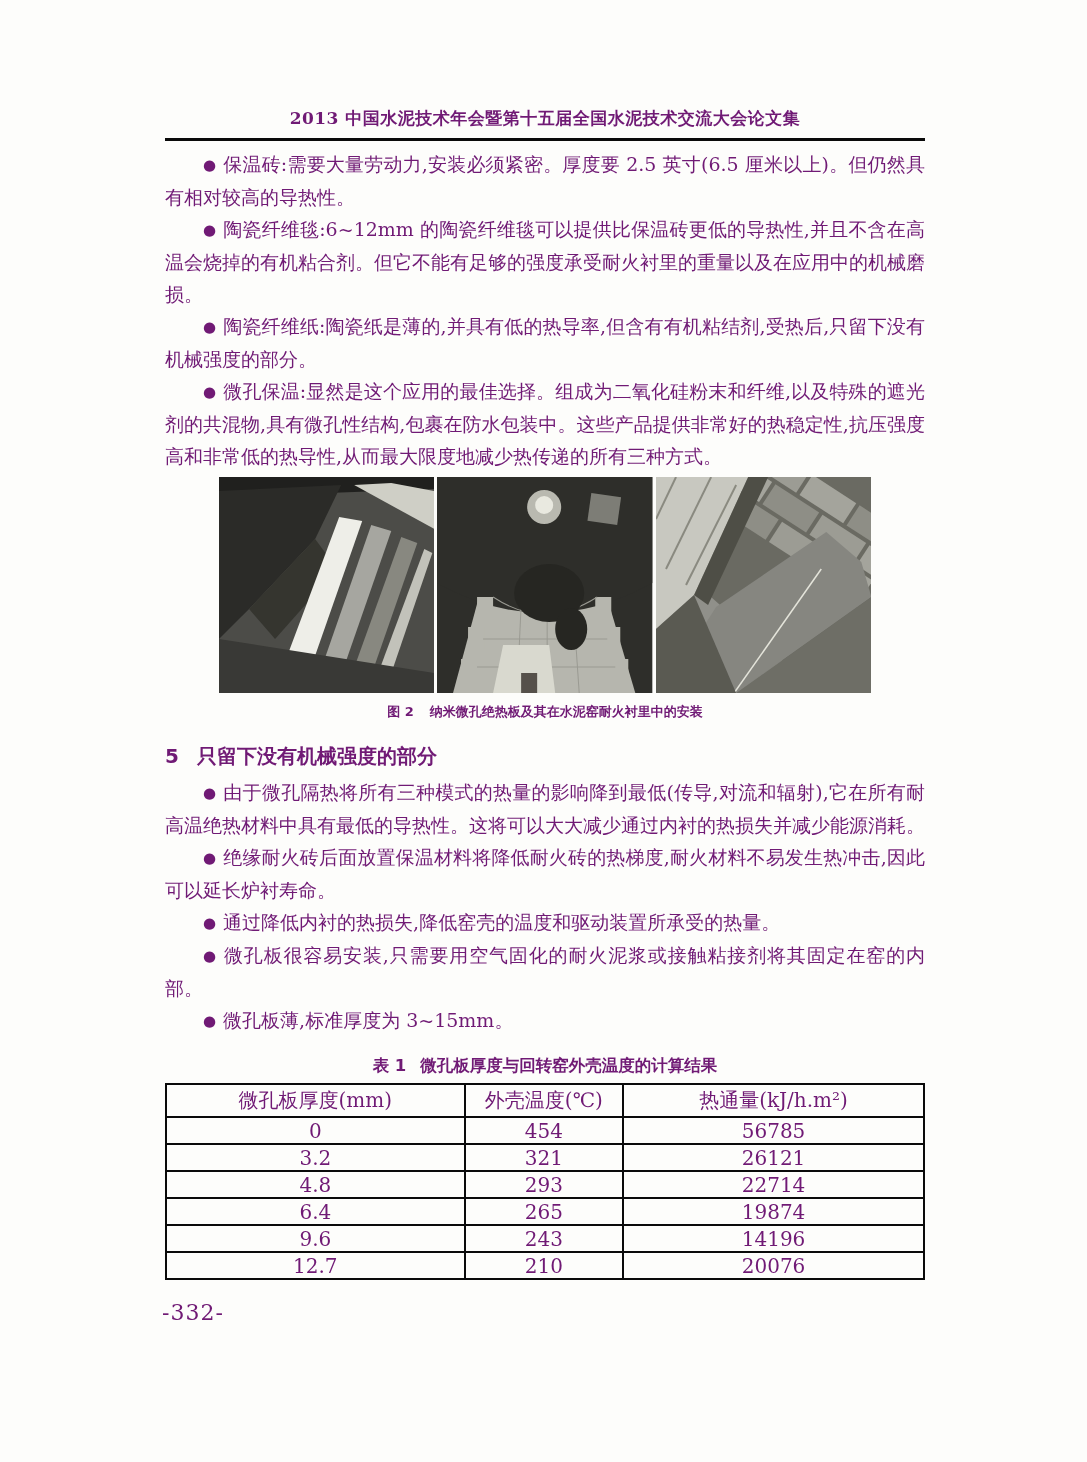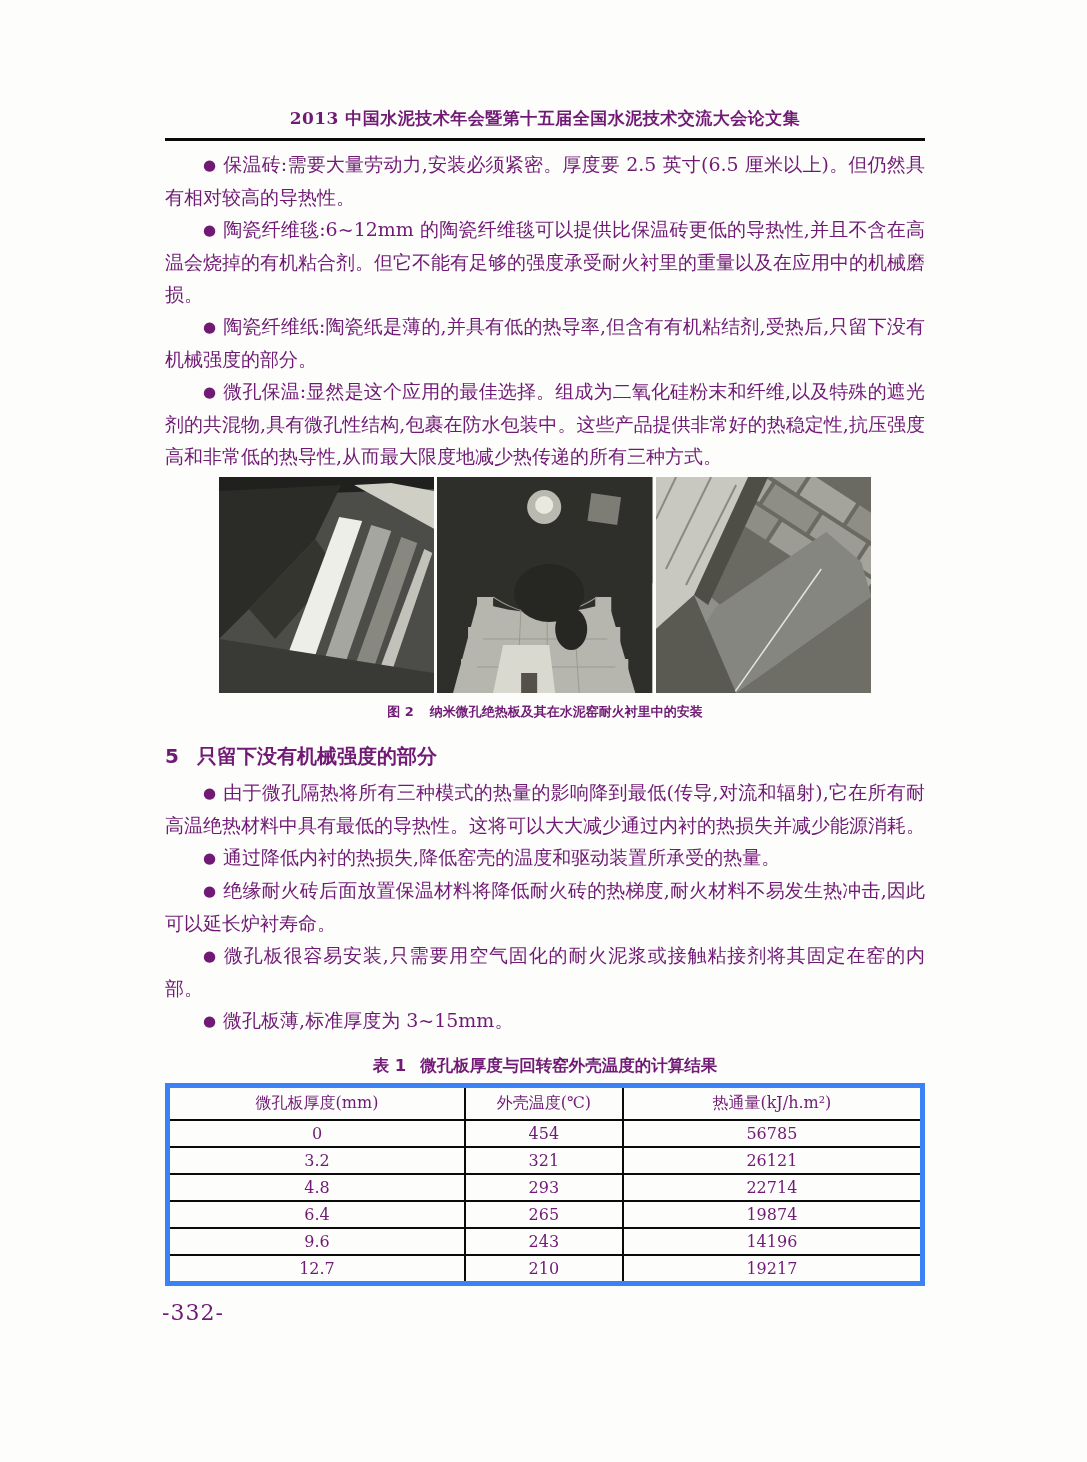--- a/index.html
+++ b/index.html
@@ -37,22 +37,22 @@
     font-weight:bold; font-size:20px;
   }
   .section-heading .num { margin-right:18px; }
   .tablecap {
     margin-top:18px; margin-bottom:6px; text-align:center;
     font-family:"DejaVu Sans","Liberation Sans",sans-serif;
     font-weight:bold; font-size:16.5px;
   }
   .tablecap .lbl { margin-right:14px; }
   table.data {
-    width:100%; border-collapse:collapse; border:5px solid #3b82f6;
-    font-size:16px;
+    width:100%; border-collapse:collapse; border:2px solid #3b82f6;
+    font-size:20px;
   }
   table.data th, table.data td {
     border:2px solid #0a0a0a; text-align:center; padding:0;
   }
   table.data th { height:31px; font-weight:500; }
   table.data td { height:25px; }
   .page-number {
     position:absolute; left:162px; top:1300px; font-size:22px; letter-spacing:1px;
   }
 </style>
@@ -153,22 +153,22 @@
       <div class="figcap">
         <span class="lbl">图 2</span><span>纳米微孔绝热板及其在水泥窑耐火衬里中的安装</span>
       </div>
     </div>
 
     <h2 class="section-heading">
       <span class="num">5</span><span>只留下没有机械强度的部分</span>
     </h2>
 
     <p class="para"><span class="bullet">●</span><span>由于微孔隔热将所有三种模式的热量的影响降到最低(传导,对流和辐射),它在所有耐高温绝热材料中具有最低的导热性。这将可以大大减少通过内衬的热损失并减少能源消耗。</span></p>
+    <p class="para"><span class="bullet">●</span><span>绝缘耐火砖后面放置保温材料将降低耐火砖的热梯度,耐火材料不易发生热冲击,因此可以延长炉衬寿命。</span></p>
     <p class="para"><span class="bullet">●</span><span>通过降低内衬的热损失,降低窑壳的温度和驱动装置所承受的热量。</span></p>
-    <p class="para"><span class="bullet">●</span><span>绝缘耐火砖后面放置保温材料将降低耐火砖的热梯度,耐火材料不易发生热冲击,因此可以延长炉衬寿命。</span></p>
     <p class="para"><span class="bullet">●</span><span>微孔板很容易安装,只需要用空气固化的耐火泥浆或接触粘接剂将其固定在窑的内部。</span></p>
     <p class="para"><span class="bullet">●</span><span>微孔板薄,标准厚度为 3~15mm。</span></p>
 
     <div class="tablecap">
       <span class="lbl">表 1</span><span>微孔板厚度与回转窑外壳温度的计算结果</span>
     </div>
 
     <table class="data">
       <colgroup>
         <col style="width:39.4%">
@@ -204,21 +204,21 @@
           <td>19874</td>
         </tr>
         <tr>
           <td>9.6</td>
           <td>243</td>
           <td>14196</td>
         </tr>
         <tr>
           <td>12.7</td>
           <td>210</td>
-          <td>19217</td>
+          <td>20076</td>
         </tr>
       </tbody>
     </table>
 
   </div>
 
   <div class="page-number">-332-</div>
 
 </div>
 

